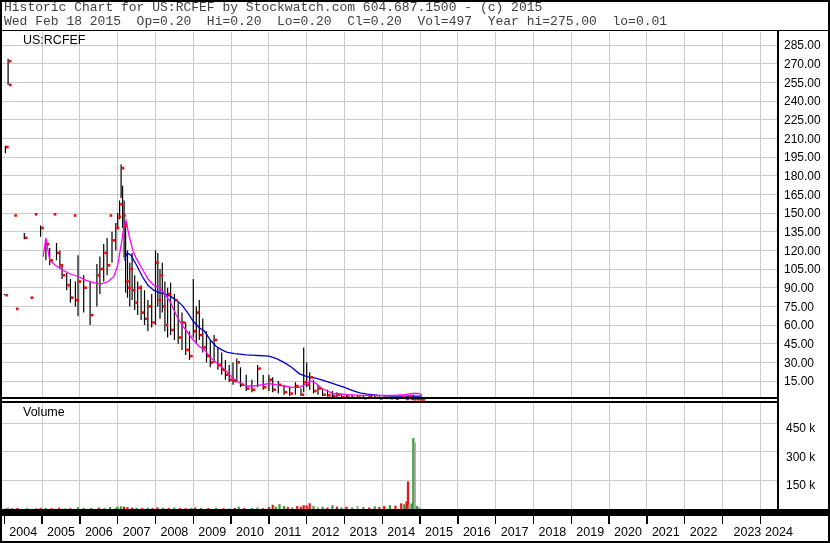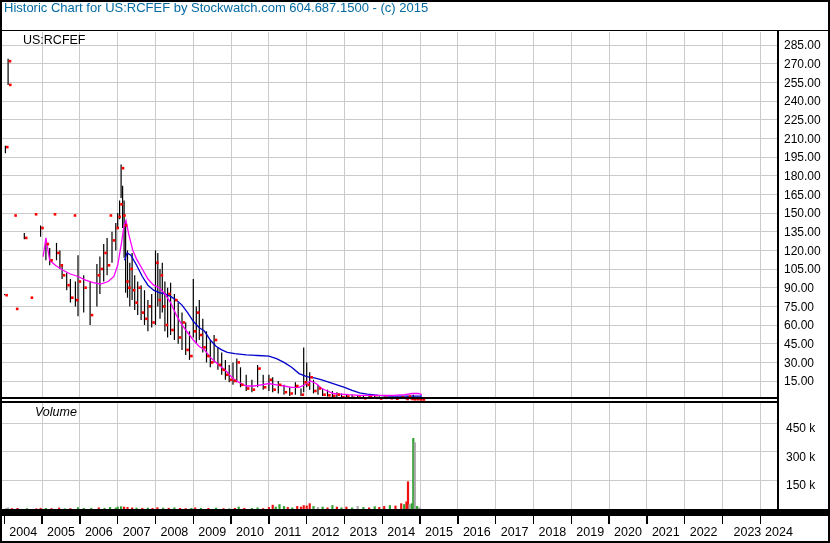--- a/index.html
+++ b/index.html
@@ -1,23 +1,23 @@
 <!DOCTYPE html>
 <html><head>
 <meta charset="utf-8">
 <style>
   html,body{margin:0;padding:0;background:#888;}
   .screen{position:relative;width:830px;height:543px;background:#ffffff;overflow:hidden;
           font-family:"Liberation Sans","DejaVu Sans",sans-serif;color:#000;}
-  .hdr{position:absolute;left:4px;font-size:13px;line-height:14px;white-space:pre;color:#0369a1;}
+  .hdr{position:absolute;left:4px;font-size:13px;line-height:14px;white-space:pre;color:#404040;font-family:Liberation Mono, monospace;}
   .hdr1{top:1px;}
   .hdr2{top:15px;}
   .panel-label{position:absolute;font-size:12.5px;color:#000;background:transparent;margin-left:15px;}
   .symbol-label{left:8px;top:33px;}
-  .volume-label{left:20px;top:405px;font-style:italic;}
+  .volume-label{left:8px;top:405px;}
   #chart-svg{position:absolute;left:0;top:0;width:830px;height:543px;}
   .grid{stroke:#cbcbcb;stroke-width:1;shape-rendering:crispEdges;}
   .frame{fill:#000000;shape-rendering:crispEdges;}
   .axtext{font-family:"Liberation Sans","DejaVu Sans",sans-serif;fill:#000;}
 </style>
 </head>
 <body>
 
 <div class="screen">
   <svg id="chart-svg" viewBox="0 0 830 543">
@@ -467,15 +467,16 @@
         <text class="axtext" x="552.4" y="536" font-size="12.5" text-anchor="middle">2018</text>
         <text class="axtext" x="590.2" y="536" font-size="12.5" text-anchor="middle">2019</text>
         <text class="axtext" x="628.0" y="536" font-size="12.5" text-anchor="middle">2020</text>
         <text class="axtext" x="665.8" y="536" font-size="12.5" text-anchor="middle">2021</text>
         <text class="axtext" x="703.6" y="536" font-size="12.5" text-anchor="middle">2022</text>
         <text class="axtext" x="747.4" y="536" font-size="12.5" text-anchor="middle">2023</text>
         <text class="axtext" x="779.0" y="536" font-size="12.5" text-anchor="middle">2024</text>
       </g>
     </svg>
   <div class="hdr hdr1">Historic Chart for US:RCFEF by Stockwatch.com 604.687.1500 - (c) 2015</div>
+  <div class="hdr hdr2">Wed Feb 18 2015  Op=0.20  Hi=0.20  Lo=0.20  Cl=0.20  Vol=497  Year hi=275.00  lo=0.01</div>
   <span class="panel-label symbol-label">US:RCFEF</span>
   <span class="panel-label volume-label">Volume</span>
 </div>
 
 </body></html>

